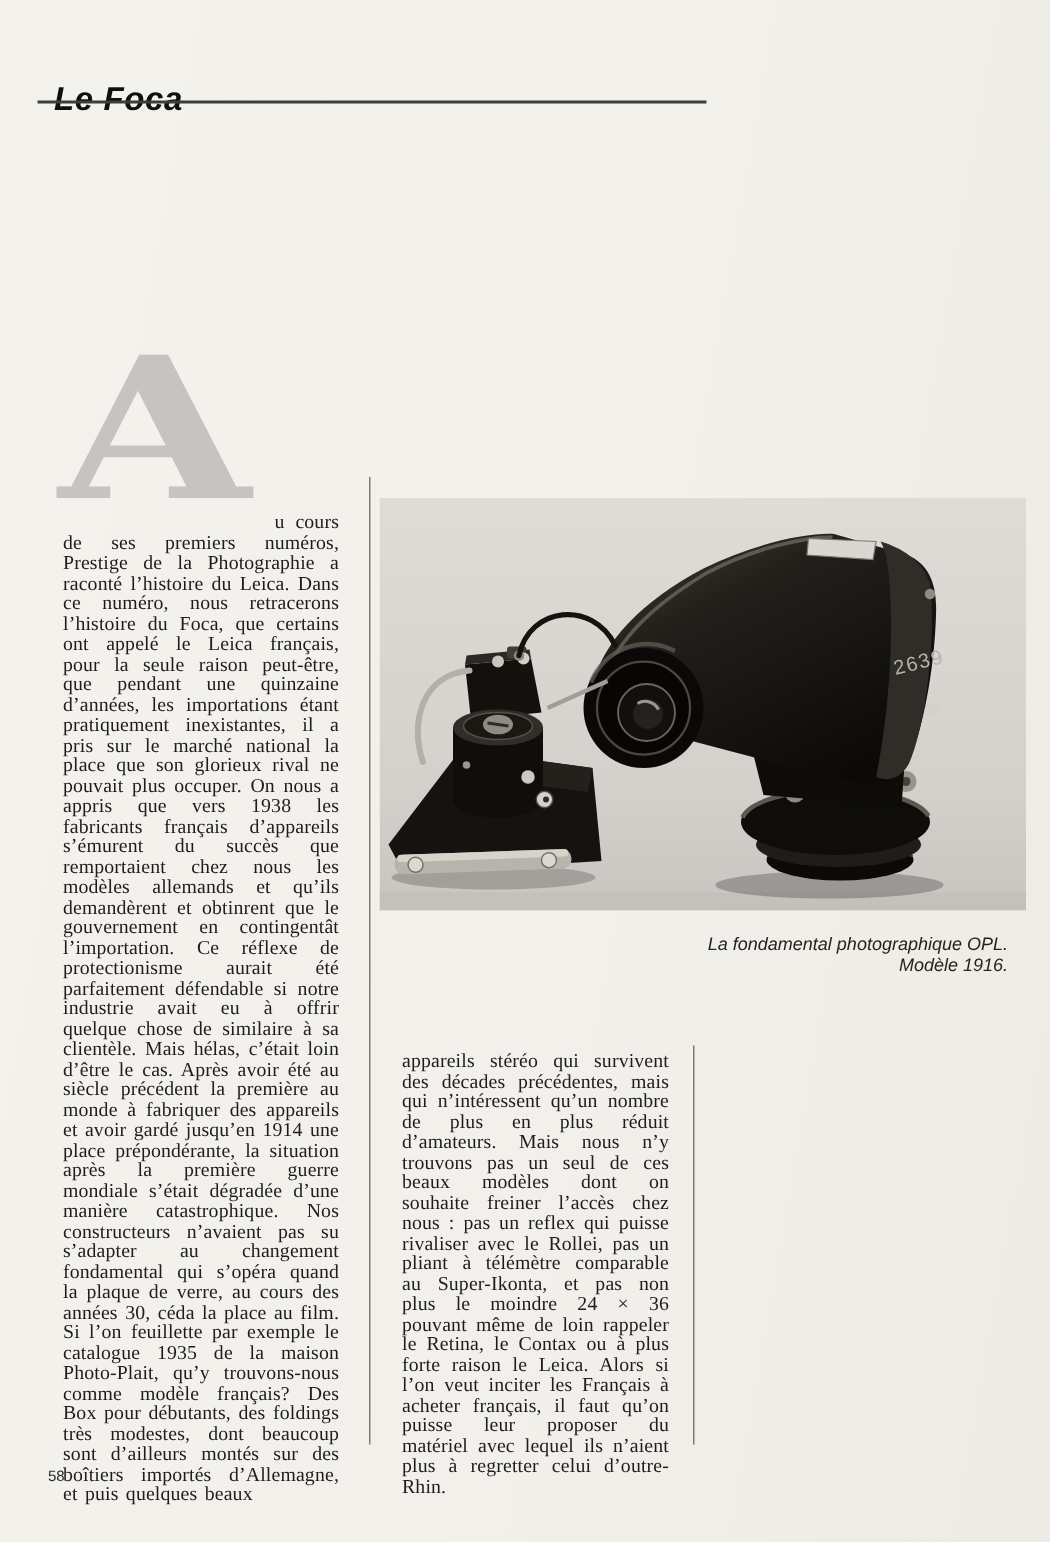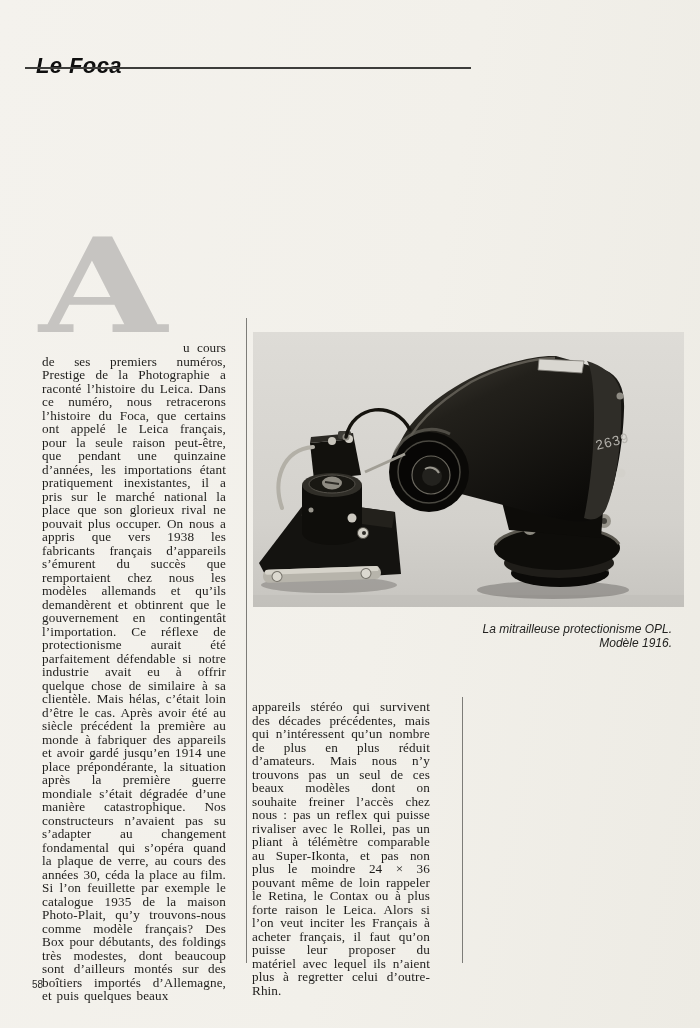--- a/index.html
+++ b/index.html
@@ -17,21 +17,21 @@
   .dropcap {
     position:absolute; left:39px; top:221px;
     font-family:"DejaVu Serif", serif; font-weight:bold;
     font-size:131px; line-height:1; color:#c6c4c1;
     transform:scaleX(1.26); transform-origin:left top;
   }
   .col { position:absolute; text-align:justify; font-size:13.2px; line-height:13.5px; word-spacing:1.5px; letter-spacing:.1px; }
   .col p { margin:12px; }
   .col-left  { left:30px;  top:329px; width:208px; }
   .col-left p { text-indent:141px; }
-  .col-right { left:240px; top:688px; width:202px; }
+  .col-right { left:256px; top:688px; width:202px; }
   .vrule { position:absolute; width:1px; background:#7d7c78; }
   .vrule-left  { left:246px; top:318px; height:645px; }
   .vrule-right { left:462px; top:697px; height:266px; }
   figure.photo { position:absolute; left:253px; top:332px; width:431px; height:275px; margin:0; }
   figure.photo svg { display:block; }
   .caption {
     position:absolute; right:28px; top:623px; text-align:right;
     font-family:"Liberation Sans", sans-serif; font-style:italic;
     font-size:12px; line-height:13.5px; color:#232321;
   }
@@ -138,21 +138,21 @@
         <path d="M 60,115 C 28,118 20,150 29,176" stroke="#b3b0a7" stroke-width="4" fill="none" stroke-linecap="round"></path>
       </g>
 
       <path d="M 112,140 L 152,122" stroke="#a19e95" stroke-width="3" fill="none"></path>
       <circle cx="93" cy="105" r="3.5" fill="#8a877e"></circle>
       <path d="M 93,105 C 100,72 142,68 157,98" stroke="#15130e" stroke-width="3.5" fill="none" stroke-linecap="round"></path>
     </svg>
   </figure>
 
   <div class="caption">
-    <div>La mitrailleuse protectionisme OPL.</div>
+    <div>La fondamental photographique OPL.</div>
     <div>Modèle 1916.</div>
   </div>
 
   <div class="col col-right">
     <p>appareils stéréo qui survivent des décades précédentes, mais qui n’intéressent qu’un nombre de plus en plus réduit d’amateurs. Mais nous n’y trouvons pas un seul de ces beaux modèles dont on souhaite freiner l’accès chez nous : pas un reflex qui puisse rivaliser avec le Rollei, pas un pliant à télémètre comparable au Super-Ikonta, et pas non plus le moindre 24 × 36 pouvant même de loin rappeler le Retina, le Contax ou à plus forte raison le Leica. Alors si l’on veut inciter les Français à acheter français, il faut qu’on puisse leur proposer du matériel avec lequel ils n’aient plus à regretter celui d’outre-Rhin.</p>
   </div>
 
   <div class="vrule vrule-right"></div>
 
   <div class="page-number">58</div>

